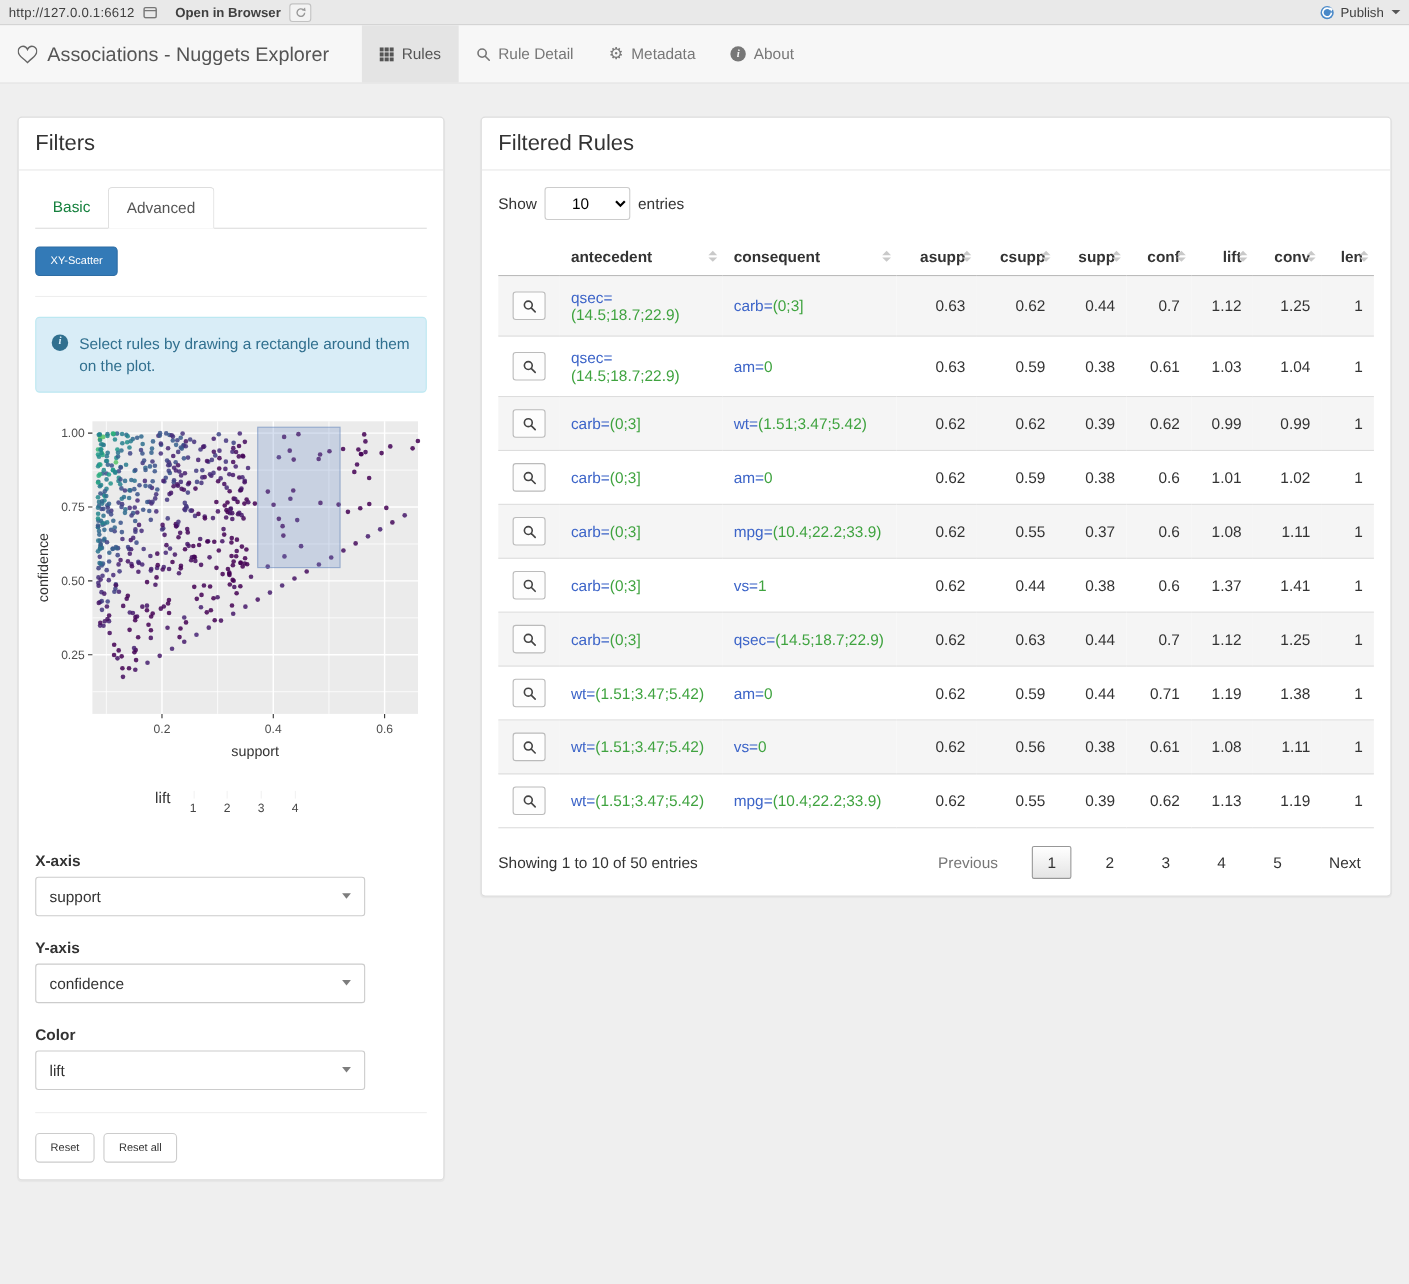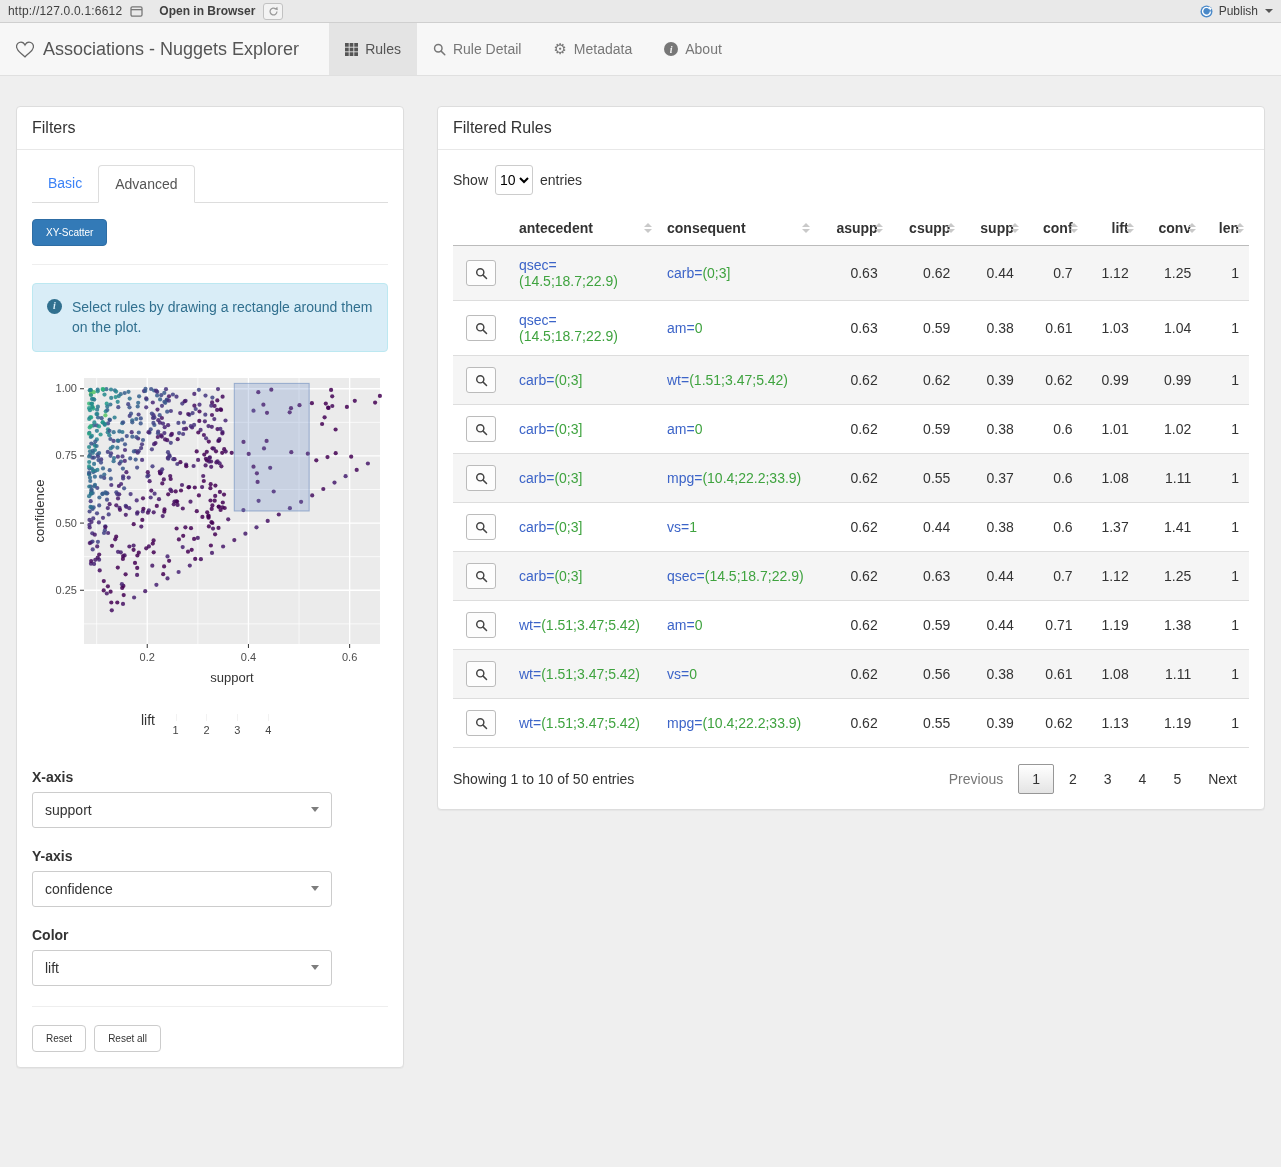--- a/index.html
+++ b/index.html
@@ -30,26 +30,26 @@
   .nav-item.active{ background:#e4e4e4; color:#555; }
   .info-badge{ width:14px; height:14px; border-radius:50%; background:#777; color:#f7f7f7;
     font-size:10px; font-weight:bold; display:inline-flex; align-items:center; justify-content:center;
     font-family:"Liberation Serif",serif; font-style:italic; }
   .gear-glyph{ font-family:"DejaVu Sans",sans-serif; font-size:15px; line-height:1; }
   
   .content{ display:flex; align-items:flex-start; gap:33px; padding:30px 16px 40px; }
   .panel{ background:#fff; border:1px solid #ddd; border-radius:4px; box-shadow:0 1px 1px rgba(0,0,0,.04); }
   .panel-left{ width:395px; }
   .panel-right{ width:975px; }
-  .panel-heading{ padding:12px 15px; font-size:16px; color:#333; border-bottom:1px solid #e8e8e8; }
+  .panel-heading{ padding:12px 15px; font-size:20px; color:#333; border-bottom:1px solid #e8e8e8; }
   .panel-body{ padding:15px; }
   
   .nav-tabs{ display:flex; border-bottom:1px solid #ddd; margin-bottom:16px; }
   .tab{ padding:10px 16px; margin-bottom:-1px; cursor:pointer; }
-  .tab.inactive{ color:#3b82f6; }
+  .tab.inactive{ color:#15803d; }
   .tab.active{ color:#555; background:#fff; border:1px solid #ddd; border-bottom-color:#fff; border-radius:4px 4px 0 0; }
   .btn{ display:inline-block; padding:7px 13px; font-size:10px; border-radius:4px; border:1px solid transparent; cursor:pointer; background:#fff; font-family:inherit;}
   .btn-primary{ background:#337ab7; border-color:#2e6da4; color:#fff; }
   .btn-default{ border-color:#ccc; color:#333; }
   hr{ border:none; border-top:1px solid #eee; margin:18px 0; }
   .alert-info{ background:#d9edf7; border:1px solid #bce8f1; color:#31708f; border-radius:4px;
     padding:13px 14px; display:flex; gap:10px; margin-bottom:20px; line-height:1.45;}
   .info-icon{ flex:0 0 auto; width:15px; height:15px; border-radius:50%; background:#31708f; color:#d9edf7;
     font-size:10px; font-weight:bold; display:inline-flex; align-items:center; justify-content:center;
     font-family:"Liberation Serif",serif; font-style:italic; margin-top:2px;}
@@ -63,21 +63,21 @@
   .legend-tick{ position:absolute; top:23px; font-size:11px; color:#444; transform:translateX(-50%); }
   .form-group{ margin-bottom:20px; }
   .control-label{ font-weight:bold; display:block; margin-bottom:7px; }
   .selectize{ position:relative; width:300px; height:36px; border:1px solid #ccc; border-radius:3px;
     background:#fff; display:flex; align-items:center; padding:0 12px; cursor:pointer; color:#333;}
   .selectize .sel-caret{ position:absolute; right:12px; width:0; height:0;
     border-left:4px solid transparent; border-right:4px solid transparent; border-top:5px solid #7d7d7d; }
   .btn-row{ display:flex; gap:8px; margin-top:16px; }
   
   .dt-length{ display:flex; align-items:center; gap:7px; margin-bottom:16px; }
-  select.page-len{ height:30px; border:1px solid #ccc; border-radius:3px; padding:2px 0; font-size:14px; font-family:inherit; background:#fff;}
+  select.page-len{ height:30px; border:1px solid #ccc; border-radius:3px; padding:2px 20px; font-size:14px; font-family:inherit; background:#fff;}
   table.rules{ width:100%; border-collapse:collapse; }
   table.rules th{ font-weight:bold; padding:9px 10px; border-bottom:1px solid #bbb; position:relative; font-size:14px; }
   th.zoom-col, td.zoom-col{ width:56px; text-align:center; }
   th.txt, td.txt{ text-align:left; }
   th.col-antecedent{ width:148px; }
   th.col-consequent{ width:158px; }
   th.num, td.num{ text-align:right; }
   th.num{ padding-right:20px; }
   td.num{ padding-right:14px; }
   table.rules td{ padding:11px 10px; border-top:1px solid #ddd; vertical-align:middle; }
@@ -85,21 +85,21 @@
   tr.odd{ background:#f5f5f5; }
   .sorters{ position:absolute; right:5px; top:50%; transform:translateY(-50%); display:flex; flex-direction:column; cursor:pointer;}
   .arr{ display:block; width:0; height:0; border-left:4px solid transparent; border-right:4px solid transparent; }
   .arr.up{ border-bottom:4px solid #c9c9c9; margin-bottom:2px; }
   .arr.down{ border-top:4px solid #c9c9c9; }
   .zoom-btn{ width:30px; height:26px; border:1px solid #bbb; border-radius:3px; background:#fdfdfd;
     display:inline-flex; align-items:center; justify-content:center; cursor:pointer; }
   .item-attr{ color:#3c64c8; }
   .item-val{ color:#3fa33f; display:inline-block; }
   .dt-footer{ display:flex; align-items:center; justify-content:space-between; margin-top:16px; }
-  .paginate{ display:flex; align-items:center; gap:3px; }
+  .paginate{ display:flex; align-items:center; gap:19px; }
   .page-btn{ padding:6px 11px; color:#333; cursor:pointer; border:1px solid transparent; border-radius:2px;}
   .page-btn.disabled{ color:#777; cursor:default; }
   .page-btn.current{ border:1px solid #979797; background:linear-gradient(#fff,#e4e4e4); padding:6px 13px; }
 </style>
 </head>
 <body>
 
 <div class="topbar">
   <span class="url">http://127.0.0.1:6612</span>
   <span class="open-browser">

